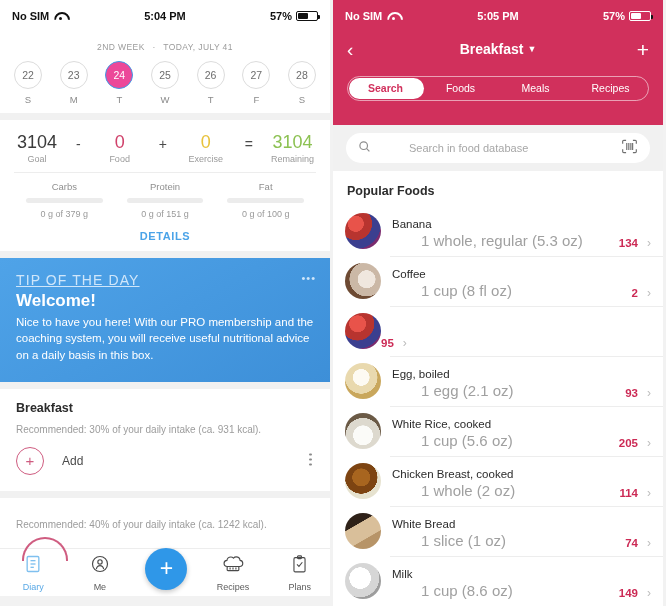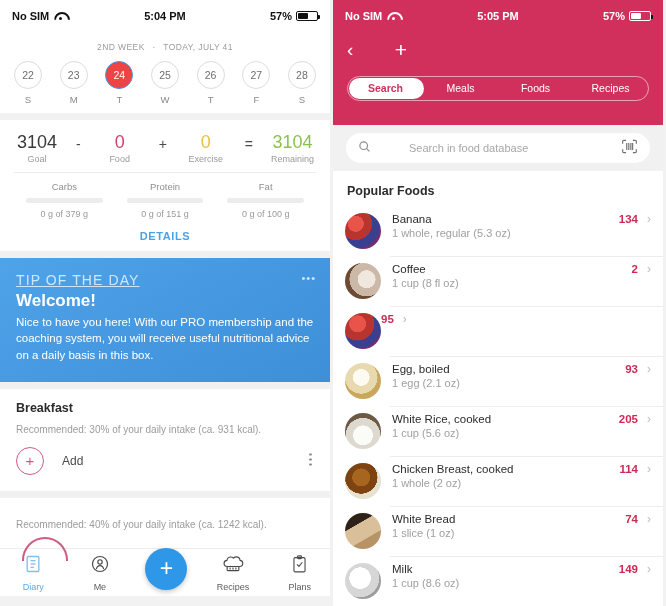--- a/index.html
+++ b/index.html
@@ -49,21 +49,21 @@
     color:#9b9b9b; margin-bottom:9px;
   }
   .weekline .sep { margin:0 5px; }
   .days { display:flex; justify-content:space-between; padding:0 10px; }
   .day { width:36px; text-align:center; }
   .day .circ {
     width:28px; height:28px; margin:0 auto; border-radius:50%;
     border:1px solid #dcdcdc; display:flex; align-items:center; justify-content:center;
     font-size:10.5px; color:#6d6d6d;
   }
-  .day.active .circ { background:#ef4444; border-color:#3d9ae8; color:#fff; font-weight:500; }
+  .day.active .circ { background:#ec4899; border-color:#3d9ae8; color:#fff; font-weight:500; }
   .day .dow { margin-top:5px; font-size:9.5px; color:#8a8a8a; }
   .gapbar { height:7px; background:#f1f1f1; }
 
   
   .calcard { padding:8px 14px 0; }
   .calrow { display:flex; align-items:flex-start; justify-content:space-between; padding:4px 2px 6px; }
   .calitem { text-align:center; min-width:42px; }
   .calitem .v { font-size:18px; color:#3a3a3a; line-height:1.15; font-weight:400;}
   .calitem .l { font-size:9px; color:#9a9a9a; margin-top:1px; }
   .op { font-size:14px; color:#4a4a4a; padding-top:4px; }
@@ -157,28 +157,28 @@
 
   .searchwrap { background:#f1f1f1; padding:8px 13px; }
   .searchbox {
     background:#fff; border-radius:16px; height:30px; display:flex; align-items:center;
     padding:0 12px; gap:9px;
   }
   .searchbox .ph { flex:1; font-size:11px; color:#a7a7a7;margin-left:29px; }
   .poptitle { font-size:12.5px; font-weight:bold; color:#2c2c2c; padding:13px 14px 8px; }
 
   .flist { }
-  .frow { display:flex; align-items:flex-start; padding:7px 12px; position:relative; }
+  .frow { display:flex; align-items:flex-end; padding:7px 12px; position:relative; }
   .frow + .frow:before {
     content:""; position:absolute; left:57px; right:0; top:0; height:1px; background:#ededed;
   }
   .thumb { width:36px; height:36px; border-radius:50%; flex:none; overflow:hidden; }
   .fmid { flex:1; margin-left:11px; }
   .fname { font-size:11.5px; color:#2b2b2b; }
-  .fsub { font-size:11px; color:#a0a0a0; margin-top:2px; }
+  .fsub { font-size:15px; color:#a0a0a0; margin-top:2px;margin-left:29px; }
   .fkcal { font-size:11.5px; font-weight:bold; color:#cc2a55; margin-right:9px; }
   .chev { color:#bdbdbd; font-size:12px; line-height:1; }
 </style>
 </head>
 <body>
 
 <div class="stage">
 
   <div class="panel-left">
 
@@ -381,28 +381,31 @@
         <div class="sb-right">
           <span>57%</span>
           <span class="batt">
               <i></i>
             </span>
         </div>
       </div>
 
       <div class="navrow">
         <div class="back">‹</div>
+        <div class="ttl">
+          <span>Breakfast</span><span class="caret">▼</span>
+        </div>
         <div class="plus">+</div>
       </div>
 
       <div class="segwrap">
         <div class="seg-pill"></div>
         <div class="seg active">Search</div>
+        <div class="seg">Foods</div>
         <div class="seg">Meals</div>
-        <div class="seg">Foods</div>
         <div class="seg">Recipes</div>
       </div>
     </div>
 
     <div class="searchwrap">
       <div class="searchbox">
         <span>
           <svg width="13" height="13" viewBox="0 0 24 24" fill="none" stroke="#8d8d8d" stroke-width="2.2">
             <circle cx="10.5" cy="10.5" r="7"></circle>
               <line x1="15.6" y1="15.6" x2="21" y2="21"></line>

